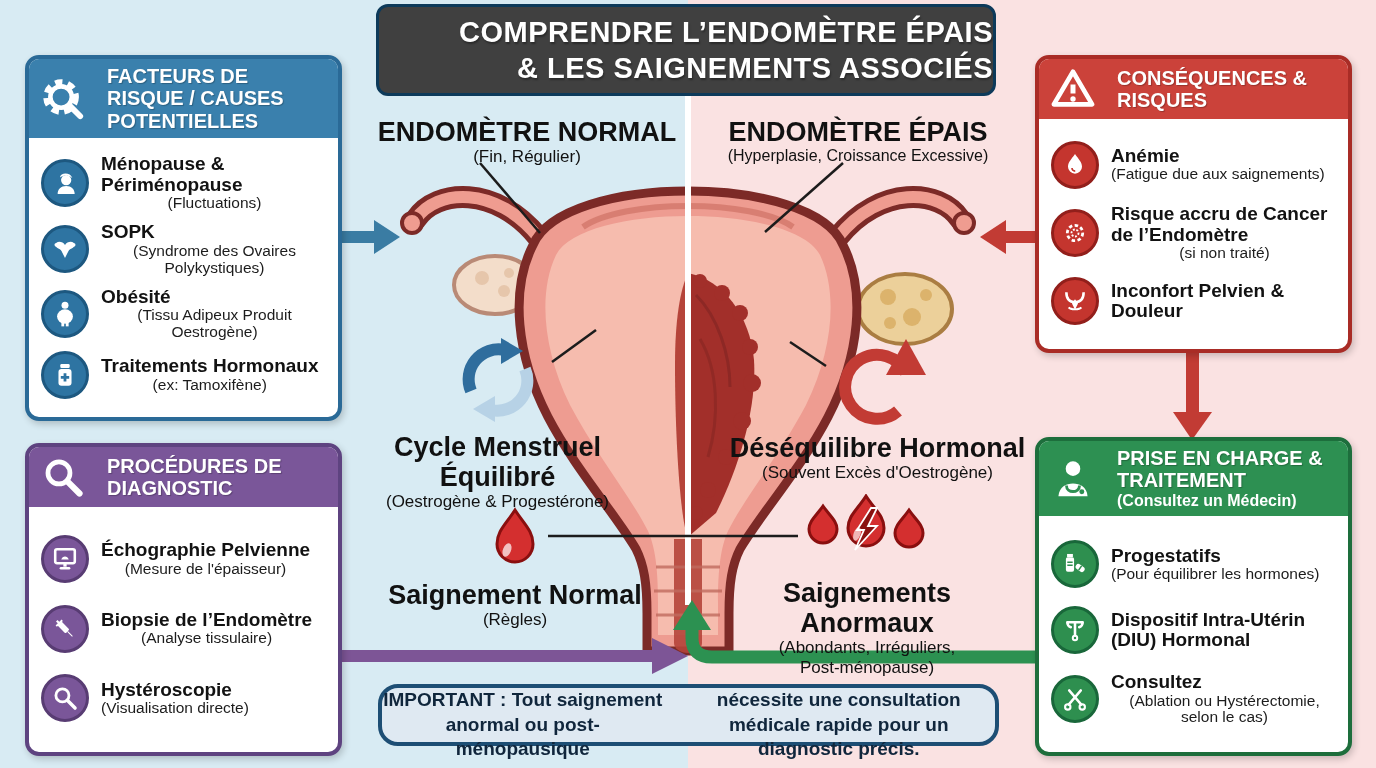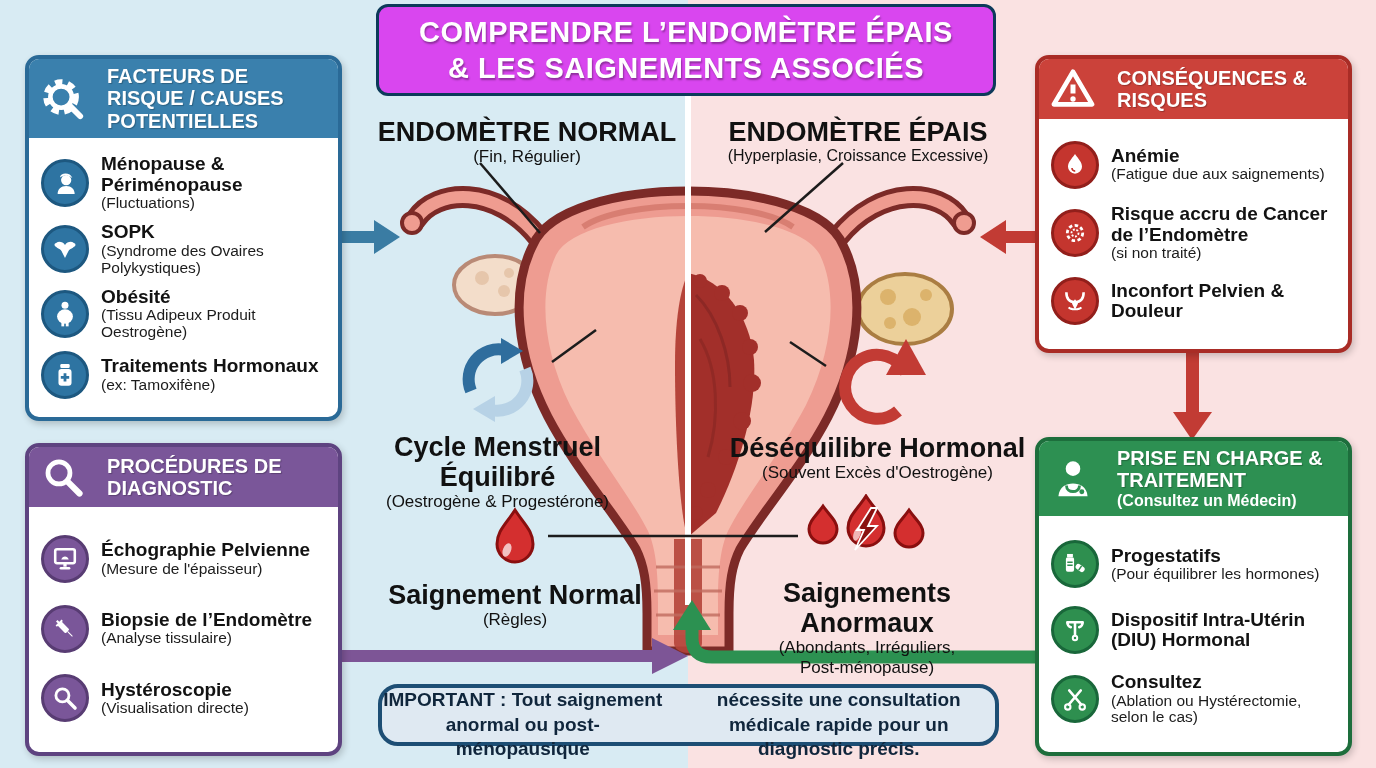--- a/index.html
+++ b/index.html
@@ -3,43 +3,43 @@
 <meta charset="utf-8">
 <style>
   html,body{margin:0;padding:0;}
   body{font-family:"Liberation Sans", sans-serif; width:1376px; height:768px; overflow:hidden;}
   .canvas{position:relative;width:1376px;height:768px;overflow:hidden;background:#d8ebf3;}
   .bg-right{position:absolute;left:688px;top:0;width:688px;height:768px;background:#fae2e2;}
   .abs{position:absolute;}
   svg{display:block;}
 
   
-  .banner{position:absolute;left:376px;top:4px;width:620px;height:92px;background:#d946ef;
+  .banner{position:absolute;left:376px;top:4px;width:620px;height:92px;background:#404040;
     border:3px solid #0d3a5a;border-radius:12px;color:#fff;text-align:center;
     display:flex;flex-direction:column;justify-content:center;gap:2px;
     font-weight:bold;font-size:29px;letter-spacing:.5px;line-height:1.18;
-    text-shadow:1px 2px 2px rgba(0,0,0,.35);box-sizing:border-box;z-index:6;}
+    text-shadow:1px 2px 2px rgba(0,0,0,.35);box-sizing:border-box;z-index:6;align-items:flex-end;}
 
   
   .panel{position:absolute;background:#fff;border-radius:14px;border:4px solid;
     box-shadow:2px 3px 7px rgba(0,0,0,.2);overflow:hidden;box-sizing:border-box;z-index:5;
     display:flex;flex-direction:column;}
   .ph{display:flex;align-items:center;gap:20px;padding:6px 10px;color:#fff;}
   .ph .htxt{display:flex;flex-direction:column;}
   .ptitle{font-weight:bold;font-size:20px;line-height:1.12;text-shadow:1px 1px 1px rgba(0,0,0,.25);}
   .psub{font-weight:bold;font-size:16px;line-height:1.15;}
   .psub:empty{display:none;}
   .hicon{flex:none;width:48px;height:48px;display:flex;align-items:center;justify-content:center;}
   .pbody{flex:1;display:flex;flex-direction:column;justify-content:space-evenly;padding:6px 10px 8px 12px;}
   .item{display:flex;align-items:center;gap:12px;}
   .ic{flex:none;width:48px;height:48px;border-radius:50%;display:flex;align-items:center;justify-content:center;
       border:3px solid;box-sizing:border-box;}
   .itxt{display:flex;flex-direction:column;}
   .it{font-weight:bold;font-size:19px;line-height:1.08;color:#121212;}
-  .is{font-size:15.5px;line-height:1.08;color:#1c1c1c;}
+  .is{font-size:15.5px;line-height:1.08;color:#1c1c1c;text-align:center;}
   .is:empty{display:none;}
 
   .p-blue{border-color:#2a6a97;}  .p-blue .ph{background:#3a80ad;}  .p-blue .ic{background:#2e74a2;border-color:#1d5880;}
   .p-purple{border-color:#5e4380;}.p-purple .ph{background:#7a5699;}.p-purple .ic{background:#7a5699;border-color:#583c73;}
   .p-red{border-color:#a92c26;}   .p-red .ph{background:#cb423a;}   .p-red .ic{background:#c4352e;border-color:#921f1b;}
   .p-green{border-color:#1d6e3c;} .p-green .ph{background:#2d9052;} .p-green .ic{background:#2e8f4f;border-color:#19673a;}
 
   
   .clabel{position:absolute;text-align:center;z-index:4;color:#111;}
   .ct{font-weight:bold;font-size:27px;line-height:1.12;}

